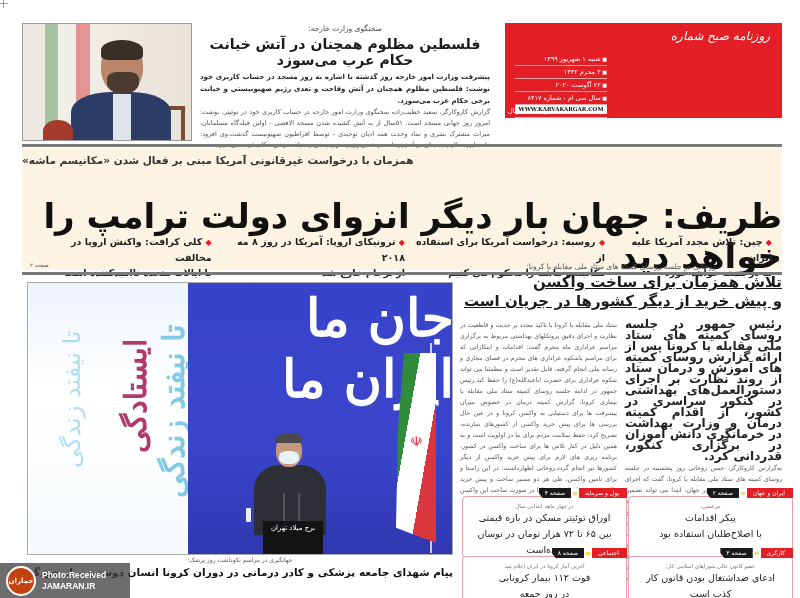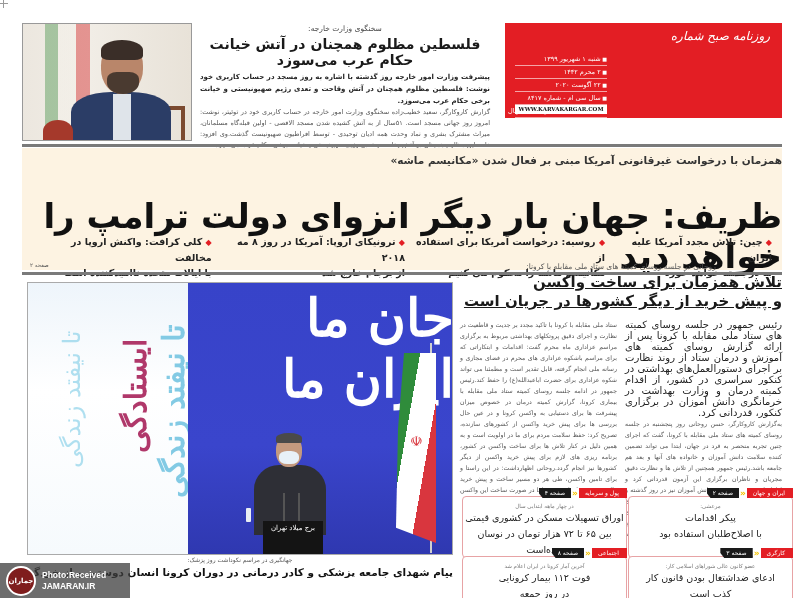--- a/index.html
+++ b/index.html
@@ -33,34 +33,34 @@
   .top-story { position: absolute; left: 200px; top: 24px; width: 290px; text-align: right; }
   .top-story .kicker { font-size: 7.5px; color: #444; text-align: center; }
   .top-story .title { font-size: 14px; font-weight: bold; margin-top: 3px; text-align: center; letter-spacing: -0.2px; }
   .top-story .lead { font-size: 7px; font-weight: bold; line-height: 12px; margin-top: 3px; text-align: justify; color: #222; }
   .top-story .body { font-size: 6.5px; line-height: 11px; color: #555; text-align: justify; }
 
   .rule { position: absolute; left: 22px; width: 760px; height: 3px; background: #7a7a7a; }
 
   
   .headline-band { position: absolute; left: 22px; top: 148px; width: 760px; height: 122px; background: #fdf3e2; }
-  .headline-band .kicker { position: absolute; top: 6px; width: 100%; text-align: right; font-size: 10.5px; font-weight: bold; color: #333; }
+  .headline-band .kicker { position: absolute; top: 6px; width: 100%; text-align: left; font-size: 10.5px; font-weight: bold; color: #333; }
   .headline-band .title { position: absolute; top: 24px; width: 100%; text-align: right; font-size: 34px; font-weight: bold; color: #111; letter-spacing: -0.5px; margin-top: 24px; }
   .subheads { position: absolute; top: 86px; width: 100%; display: flex; justify-content: space-between; padding: 0 10px; }
   .subhead { font-size: 9.5px; font-weight: bold; line-height: 15px; color: #222; text-align: right; }
   .subhead .dot { color: #e31e24; font-size: 8px; }
   .page-ref { position: absolute; left: 8px; bottom: 2px; font-size: 5.5px; color: #555; }
 
   
   .corona { position: absolute; left: 460px; top: 262px; width: 322px; }
   .corona .kicker { text-align: center; font-size: 7.5px; color: #555; }
   .corona .title { text-align: right; font-size: 15px; font-weight: bold; line-height: 19px; margin-top: 2px; text-decoration: underline; }
   .corona .cols { display: flex; gap: 8px; margin-top: 8px; }
   .corona .col { flex: 1; font-size: 6.2px; line-height: 11px; text-align: justify; color: #555; }
-  .corona .col .bold { font-weight: normal; color: #222; font-size: 10px; }
+  .corona .col .bold { font-weight: bold; color: #222; font-size: 12px; }
 
   
   .teaser { position: absolute; width: 165px; height: 62px; border: 1px solid #e7a3a5; border-radius: 4px; background: #fff; }
   .teaser .tab { position: absolute; top: -9px; right: -1px; height: 10px; display: flex; direction: rtl; }
   .teaser .section { background: #e31e24; color: #fff; font-size: 6px; line-height: 10px; padding: 0 8px 0 6px; }
   .teaser .chev { color: #f5c400; font-size: 9px; line-height: 10px; font-weight: bold; padding: 0 1px; background: #fff; }
   .teaser .page { background: #1a1a1a; color: #fff; font-size: 6px; line-height: 10px; padding: 0 6px; clip-path: polygon(0 0, 100% 0, 100% 100%, 12% 100%, 0 50%); }
   .teaser .kicker { text-align: center; font-size: 5.5px; color: #777; margin-top: 6px; }
   .teaser .title { text-align: center; font-size: 9.5px; line-height: 16px; color: #222; margin-top: 1px; }
 
@@ -83,21 +83,21 @@
   .photo .podium { position: absolute; left: 235px; top: 238px; width: 60px; height: 35px; background: #141414; }
   .photo .podium-label { position: absolute; left: 0; top: 3px; width: 100%; text-align: center; color: #fff; font-size: 7px; }
   .photo .mic { position: absolute; width: 2px; height: 30px; background: #555; top: 210px; }
   .photo .bottle { position: absolute; left: 218px; top: 225px; width: 5px; height: 14px; background: #e8eef3; border-radius: 1px; }
 
   .photo-caption { position: absolute; left: 27px; top: 556px; width: 426px; text-align: center; font-size: 6px; color: #555; }
   .bottom-headline { position: absolute; left: 27px; top: 566px; width: 426px; text-align: right; font-size: 10.5px; font-weight: bold; color: #111; white-space: nowrap; overflow: hidden; }
 
   
   .watermark { position: absolute; left: 0; top: 563px; width: 130px; height: 35px; background: rgba(60,60,60,0.75); display: flex; align-items: center; }
-  .watermark .logo-circle { width: 30px; height: 30px; border-radius: 50%; border: 2px solid #fff; margin-left: 6px; background: #7f1d1d; color: #fff; font-size: 7px; display: flex; align-items: center; justify-content: center; font-weight: bold; }
+  .watermark .logo-circle { width: 30px; height: 30px; border-radius: 50%; border: 2px solid #fff; margin-left: 6px; background: #c2410c; color: #fff; font-size: 7px; display: flex; align-items: center; justify-content: center; font-weight: bold; }
   .watermark .text { color: #fff; font-size: 8.5px; line-height: 11px; margin-left: 6px; font-weight: bold; font-family: "Liberation Sans", sans-serif; }
 
   .crosshair { position: absolute; left: 0; top: 0; width: 8px; height: 8px; }
   .crosshair::before { content: ""; position: absolute; left: 3px; top: 0; width: 1px; height: 8px; background: #999; }
   .crosshair::after { content: ""; position: absolute; left: 0; top: 3px; width: 8px; height: 1px; background: #999; }
 </style>
 </head>
 <body>
 
 <div class="crosshair"></div>
@@ -193,21 +193,21 @@
 </div>
 
 <div class="teaser rtl" style="left:462px; top:496px;">
   <div class="tab">
     <span class="section">پول و سرمایه</span>
     <span class="chev">«</span>
     <span class="page">صفحه ۴</span>
   </div>
   <div class="kicker">در چهار ماهه ابتدایی سال</div>
   <div class="title">
-    <div>اوراق تسهیلات مسکن در کشوری قیمتی</div>
+    <div>اوراق توئیتر مسکن در بازه قیمتی</div>
     <div>بین ۶۵ تا ۷۲ هزار تومان در نوسان بوده‌است</div>
   </div>
 </div>
 
 <div class="teaser rtl" style="left:628px; top:556px; height:50px;">
   <div class="tab">
     <span class="section">کارگری</span>
     <span class="chev">«</span>
     <span class="page">صفحه ۳</span>
   </div>

